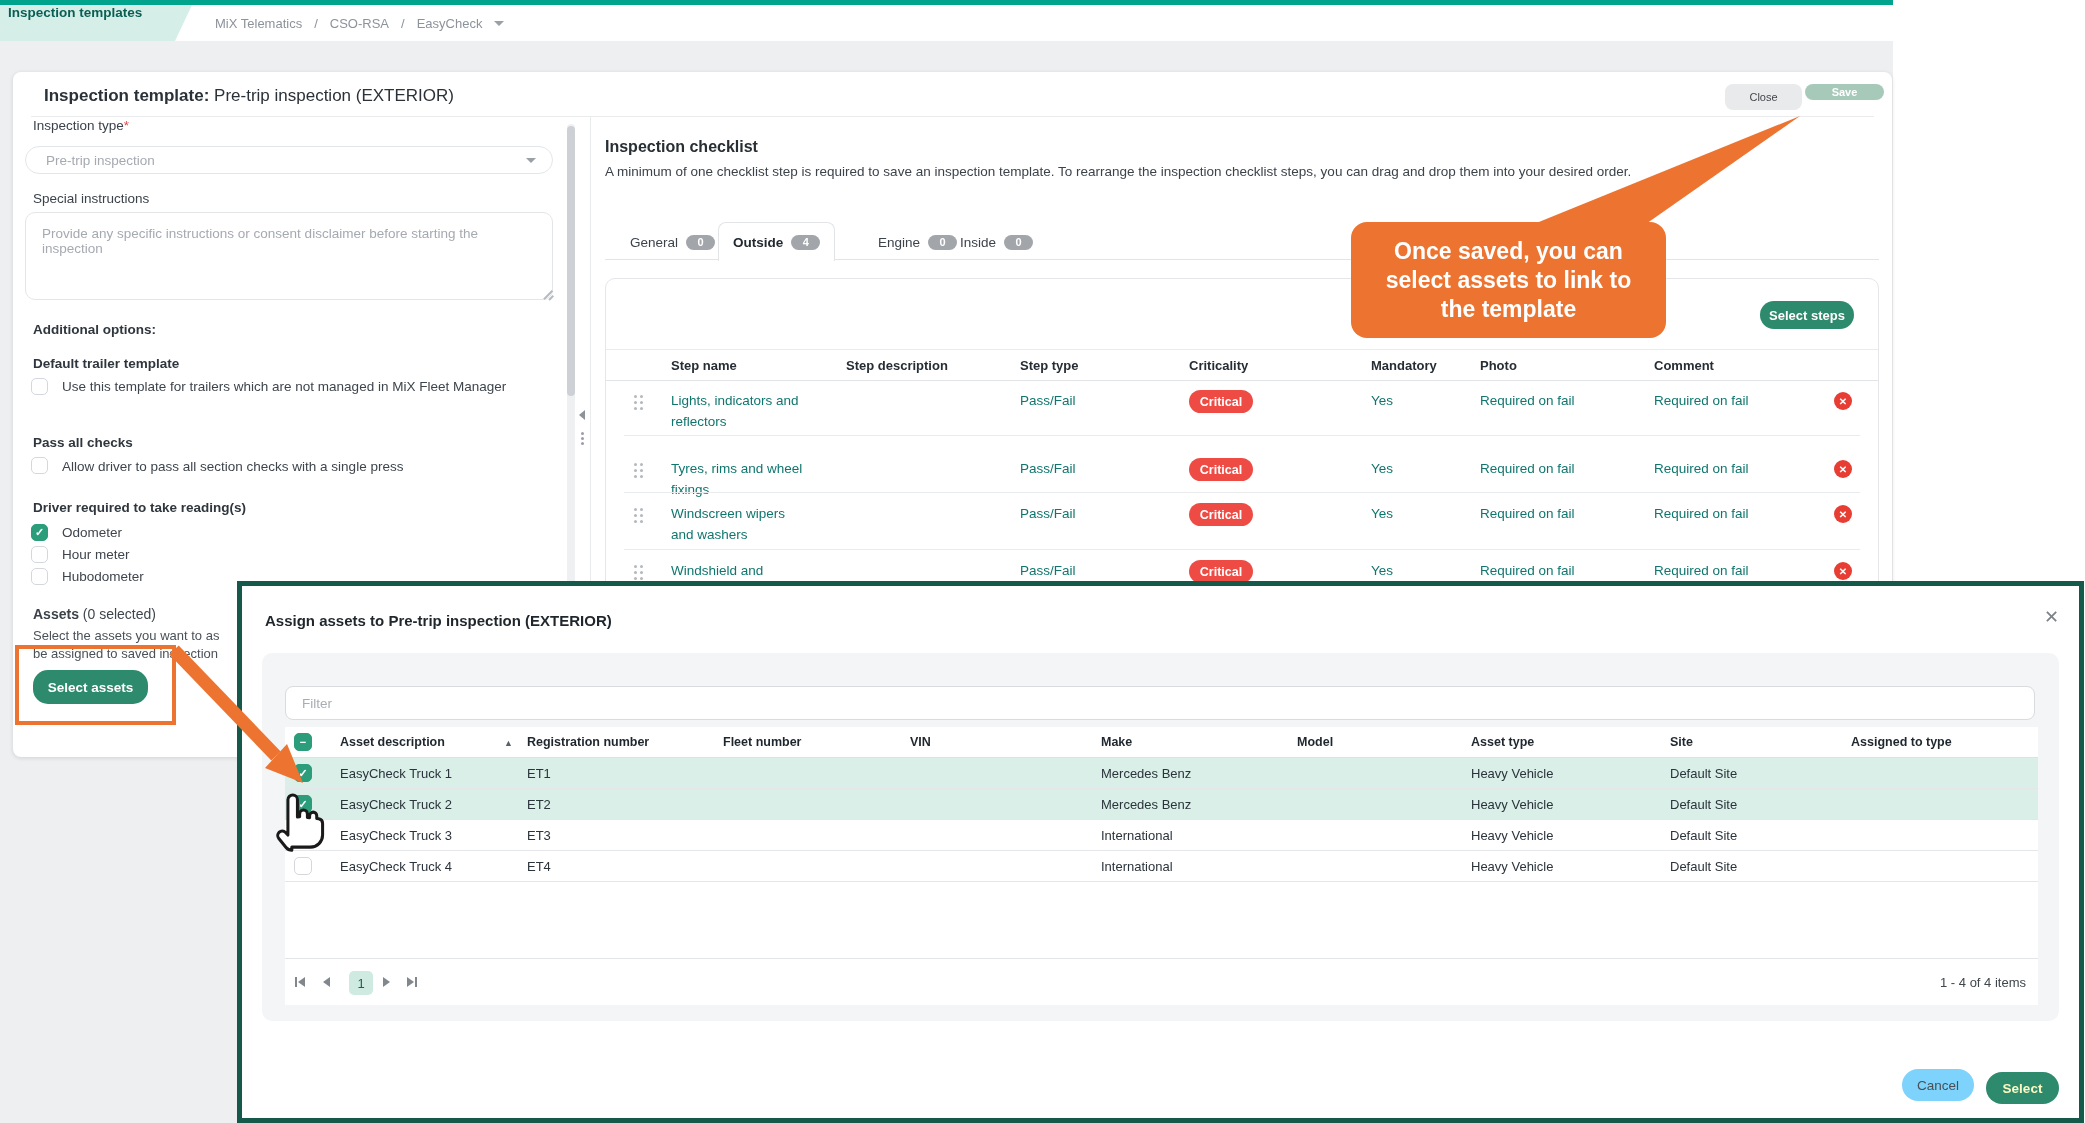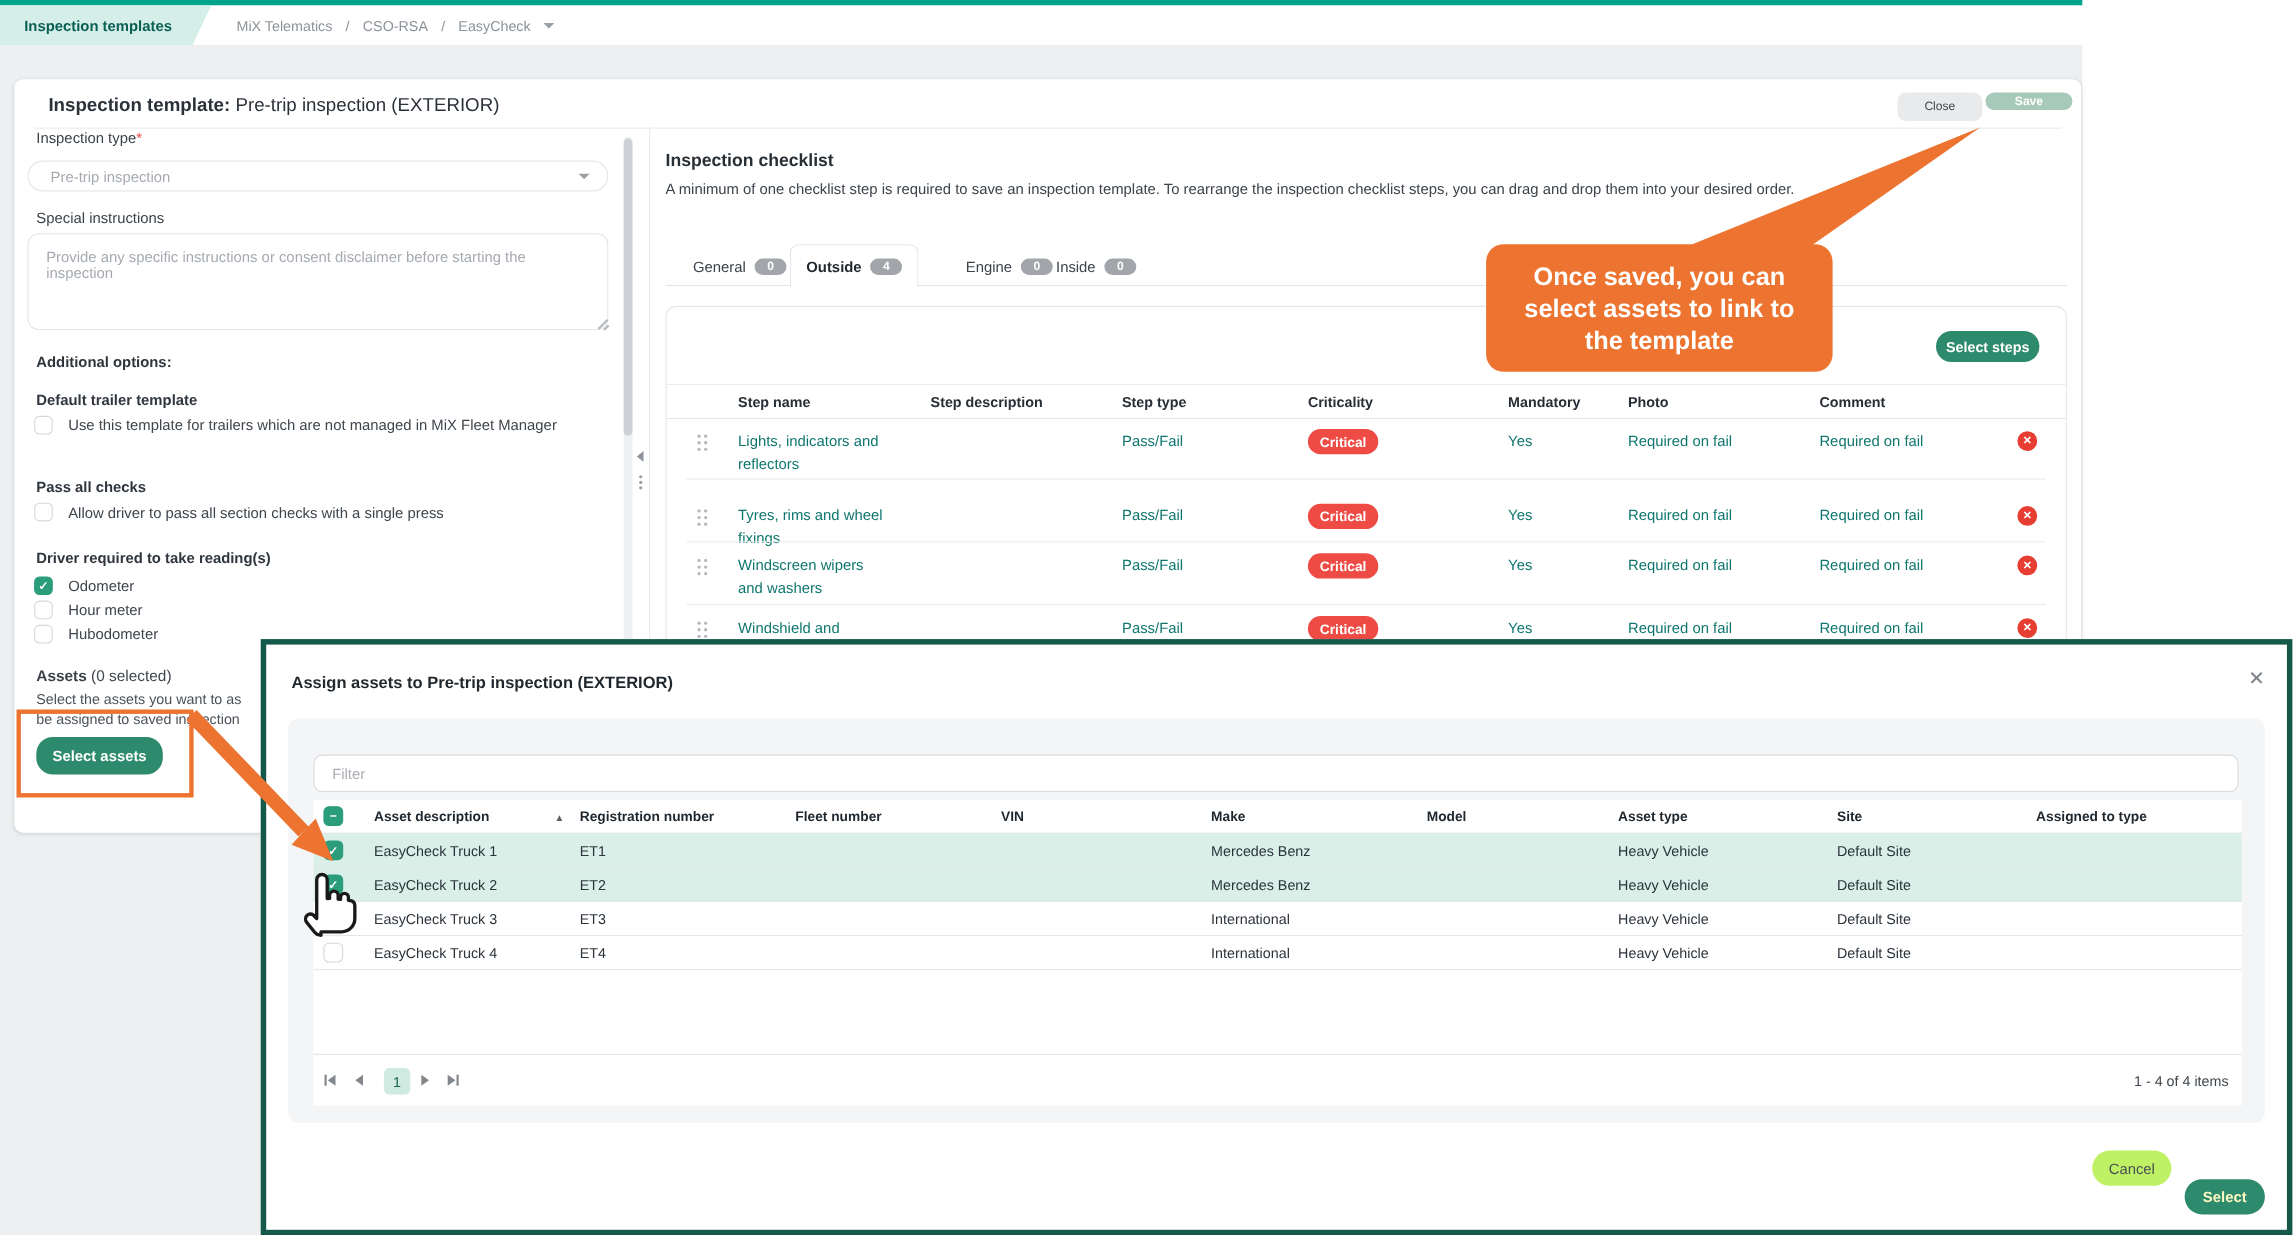--- a/index.html
+++ b/index.html
@@ -4,21 +4,21 @@
 <style>
   html,body{margin:0;padding:0;background:#fff;}
   .stage{position:relative;width:2085px;height:1123px;background:#ffffff;overflow:hidden;
          font-family:"Liberation Sans",sans-serif;color:#3b424a;}
   .abs{position:absolute;}
   
   .topstrip{left:0;top:0;width:1893px;height:5px;background:#00a38c;}
   .topbar{left:0;top:5px;width:1893px;height:36px;background:#fff;border-bottom:1px solid #e7e9ec;}
   .apptab{left:0;top:0;width:192px;height:36px;background:#d5efe8;
           clip-path:polygon(0 0,100% 0,calc(100% - 17px) 100%,0 100%);
-          display:flex;align-items:center;padding-left:22px;box-sizing:border-box;
+          display:flex;align-items:flex-start;padding-left:8px;box-sizing:border-box;
           font-weight:bold;font-size:13.5px;color:#0a5f54;}
   .crumbs{left:215px;top:0;height:36px;display:flex;align-items:center;gap:12px;
           font-size:13px;color:#8d939b;}
   .caret{width:0;height:0;border-left:5px solid transparent;border-right:5px solid transparent;
          border-top:5px solid #9aa0a6;display:inline-block;}
   .pagebg{left:0;top:41px;width:1893px;height:1082px;background:#edeff1;}
   
   .card{left:13px;top:72px;width:1879px;height:685px;background:#fff;border-radius:8px;
         box-shadow:0 1px 4px rgba(30,40,50,.14);z-index:1;}
   .hdr-title{left:31px;top:14px;font-size:17px;color:#2b3138;white-space:nowrap;}
@@ -377,21 +377,21 @@
             </span>
           <span class="pg-ic" style="left:122px;">
               <span class="tri-r"></span>
               <span class="bar-v"></span>
             </span>
           <span class="rangetx">1 - 4 of 4 items</span>
         </div>
       </div>
     </div>
 
-    <div class="m-btn" style="left:1660px;top:460px;width:72px;background:#bef264;color:#4a4f54;">Cancel</div>
+    <div class="m-btn" style="left:1660px;top:483px;width:72px;background:#7dd3fc;color:#4a4f54;">Cancel</div>
     <div class="m-btn" style="left:1744px;top:486px;width:73px;background:#2e8a6c;color:#fef9c3;font-weight:bold;">Select</div>
   </div>
 
   <svg class="abs" style="left:0;top:0;z-index:20;pointer-events:none;" width="2085" height="1123">
     <line x1="174" y1="650" x2="276" y2="756" stroke="#ec7430" stroke-width="13"></line>
     <polygon points="303,783 287,744 265,768" fill="#ec7430"></polygon>
   </svg>
 
   <svg class="abs" style="left:276px;top:788px;z-index:21;pointer-events:none;" width="52" height="66" viewBox="0 0 24 30">
     <path d="M7.3 28.5c-1 0-2-.45-2.65-1.25L1.3 23.1c-.75-.9-.65-2.2.2-3 .8-.75 2.05-.7 2.8.1l1.2 1.3V5.2C5.5 3.95 6.5 3 7.7 3c1.2 0 2.2.95 2.2 2.2v7.9l1-.05v-1.3c0-1 .8-1.8 1.8-1.8s1.8.8 1.8 1.8v1.6l1 .1v-.9c0-.9.75-1.65 1.65-1.65s1.65.75 1.65 1.65v1.3l.9.15c1.05.2 1.8 1.1 1.8 2.15v5.3c0 3.1-2.5 5.6-5.6 5.6H7.3z" fill="#ffffff" stroke="#1a1a1a" stroke-width="1.4" stroke-linejoin="round"></path>

